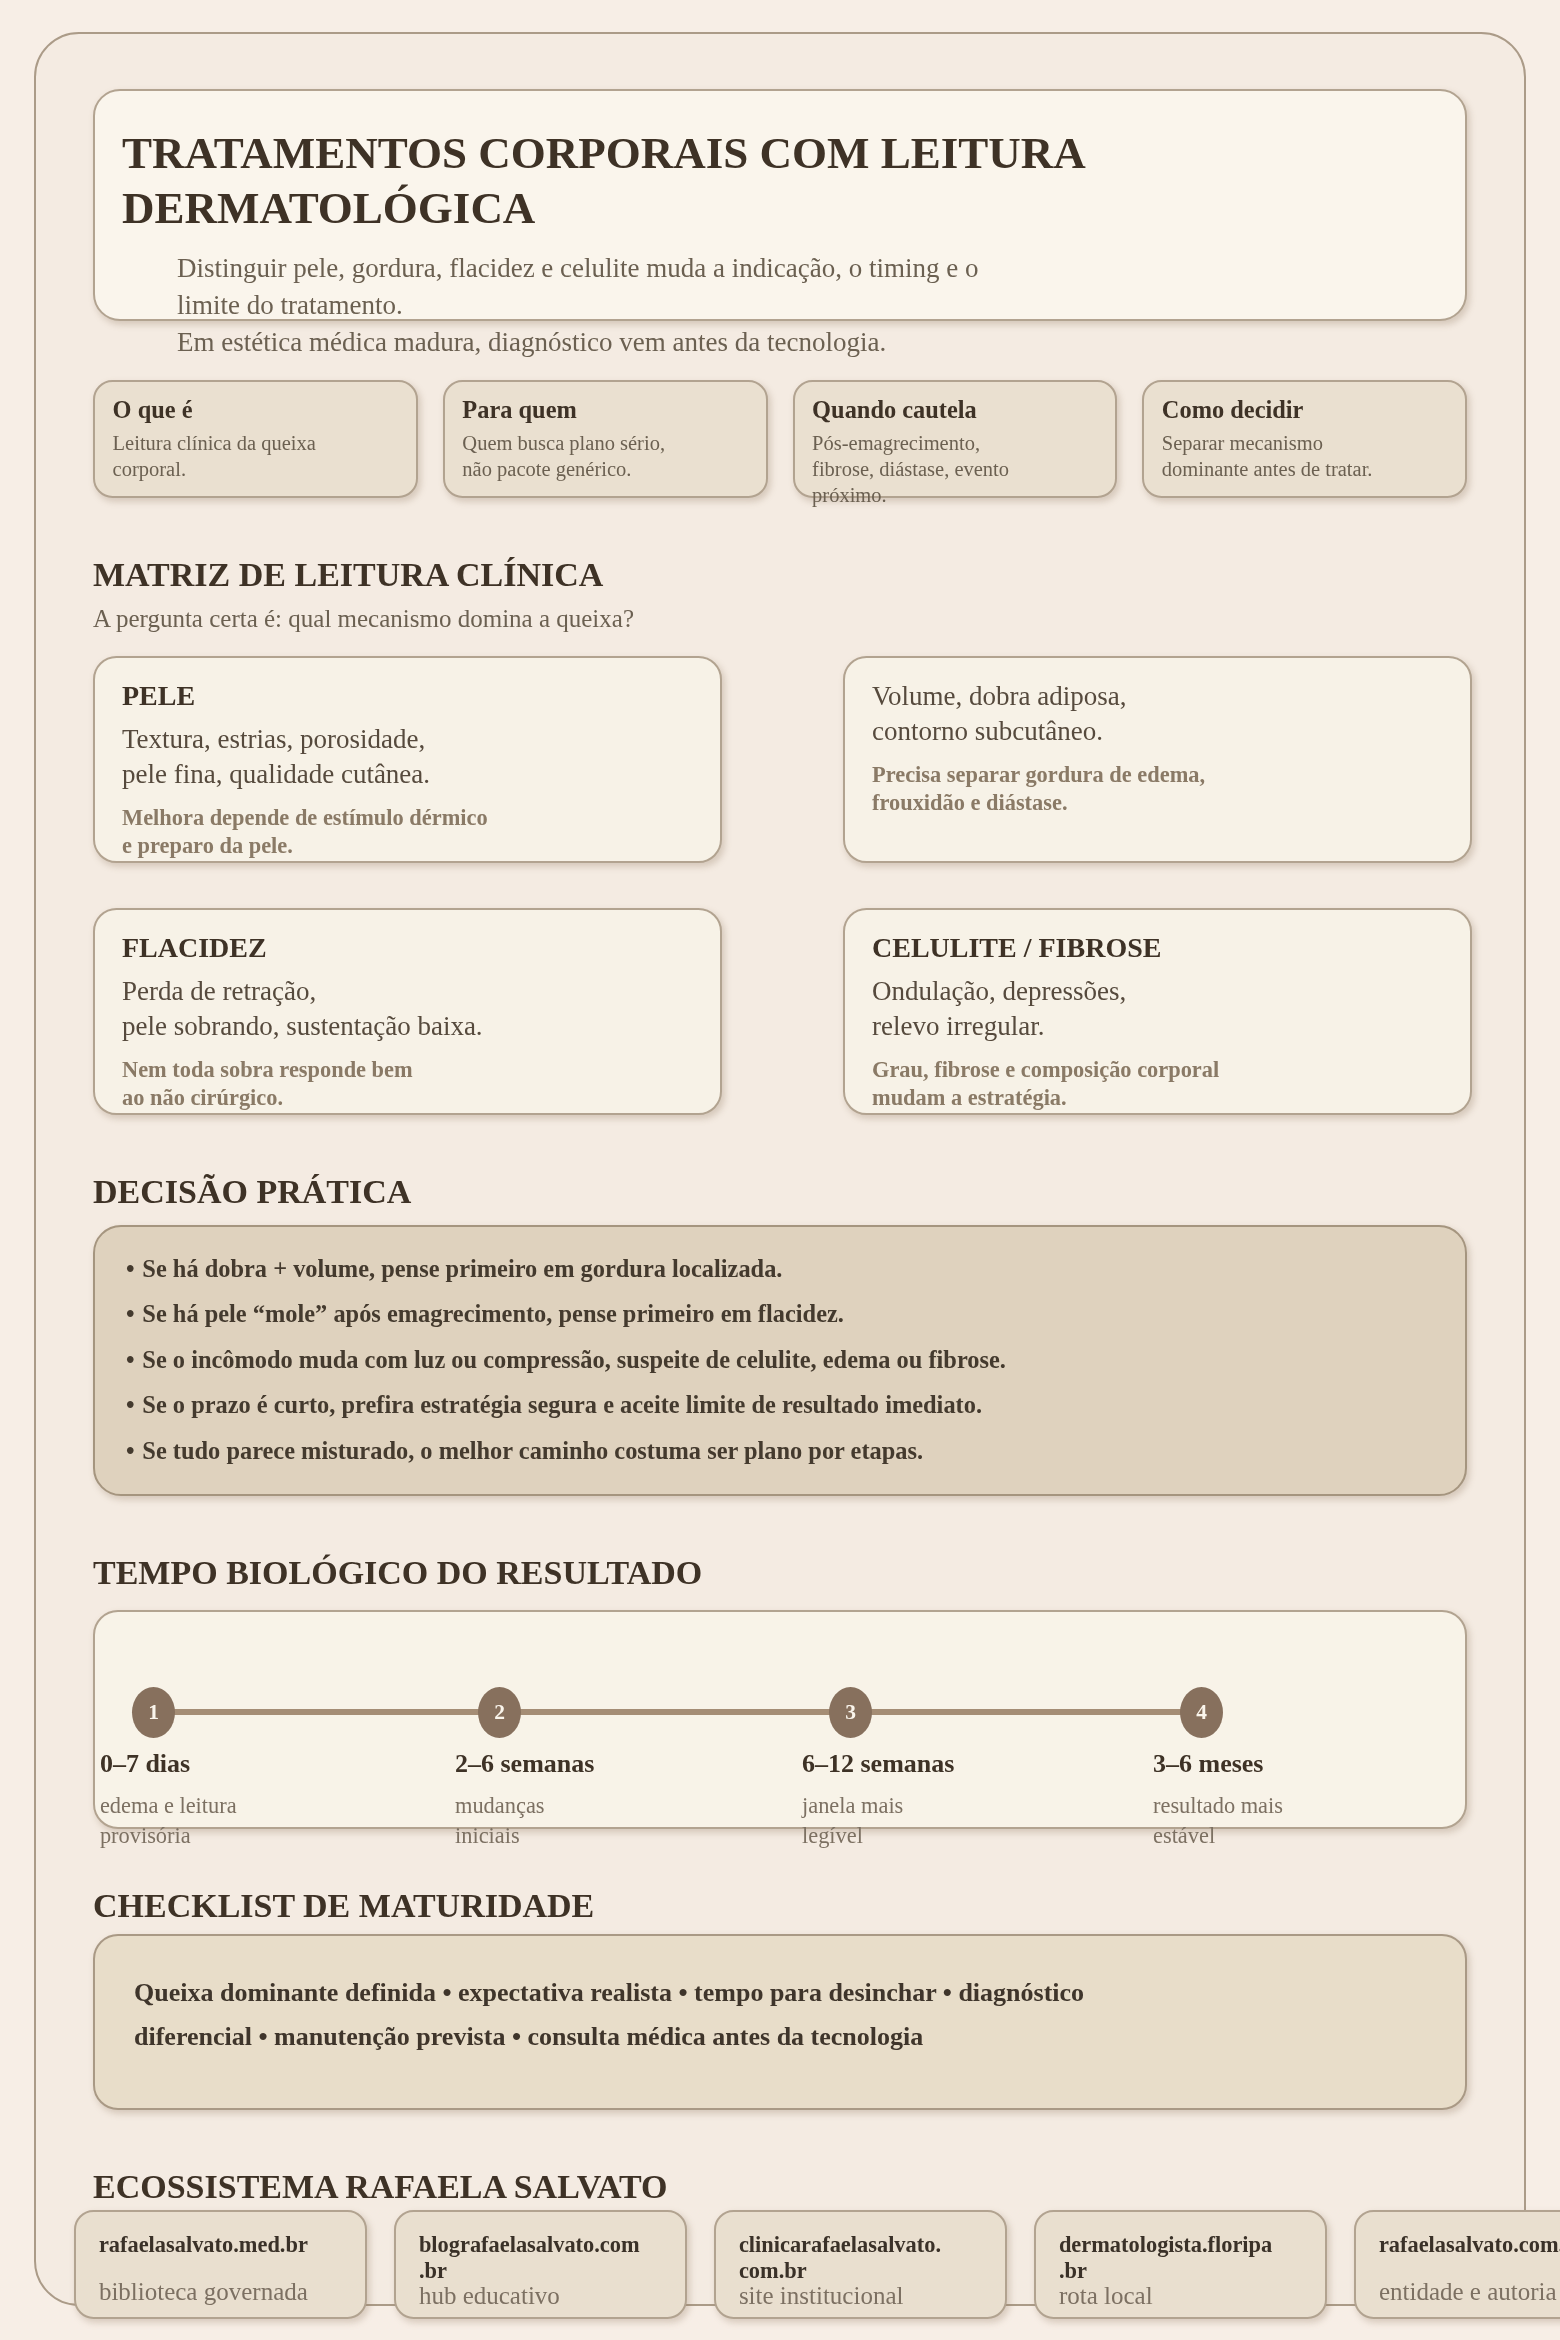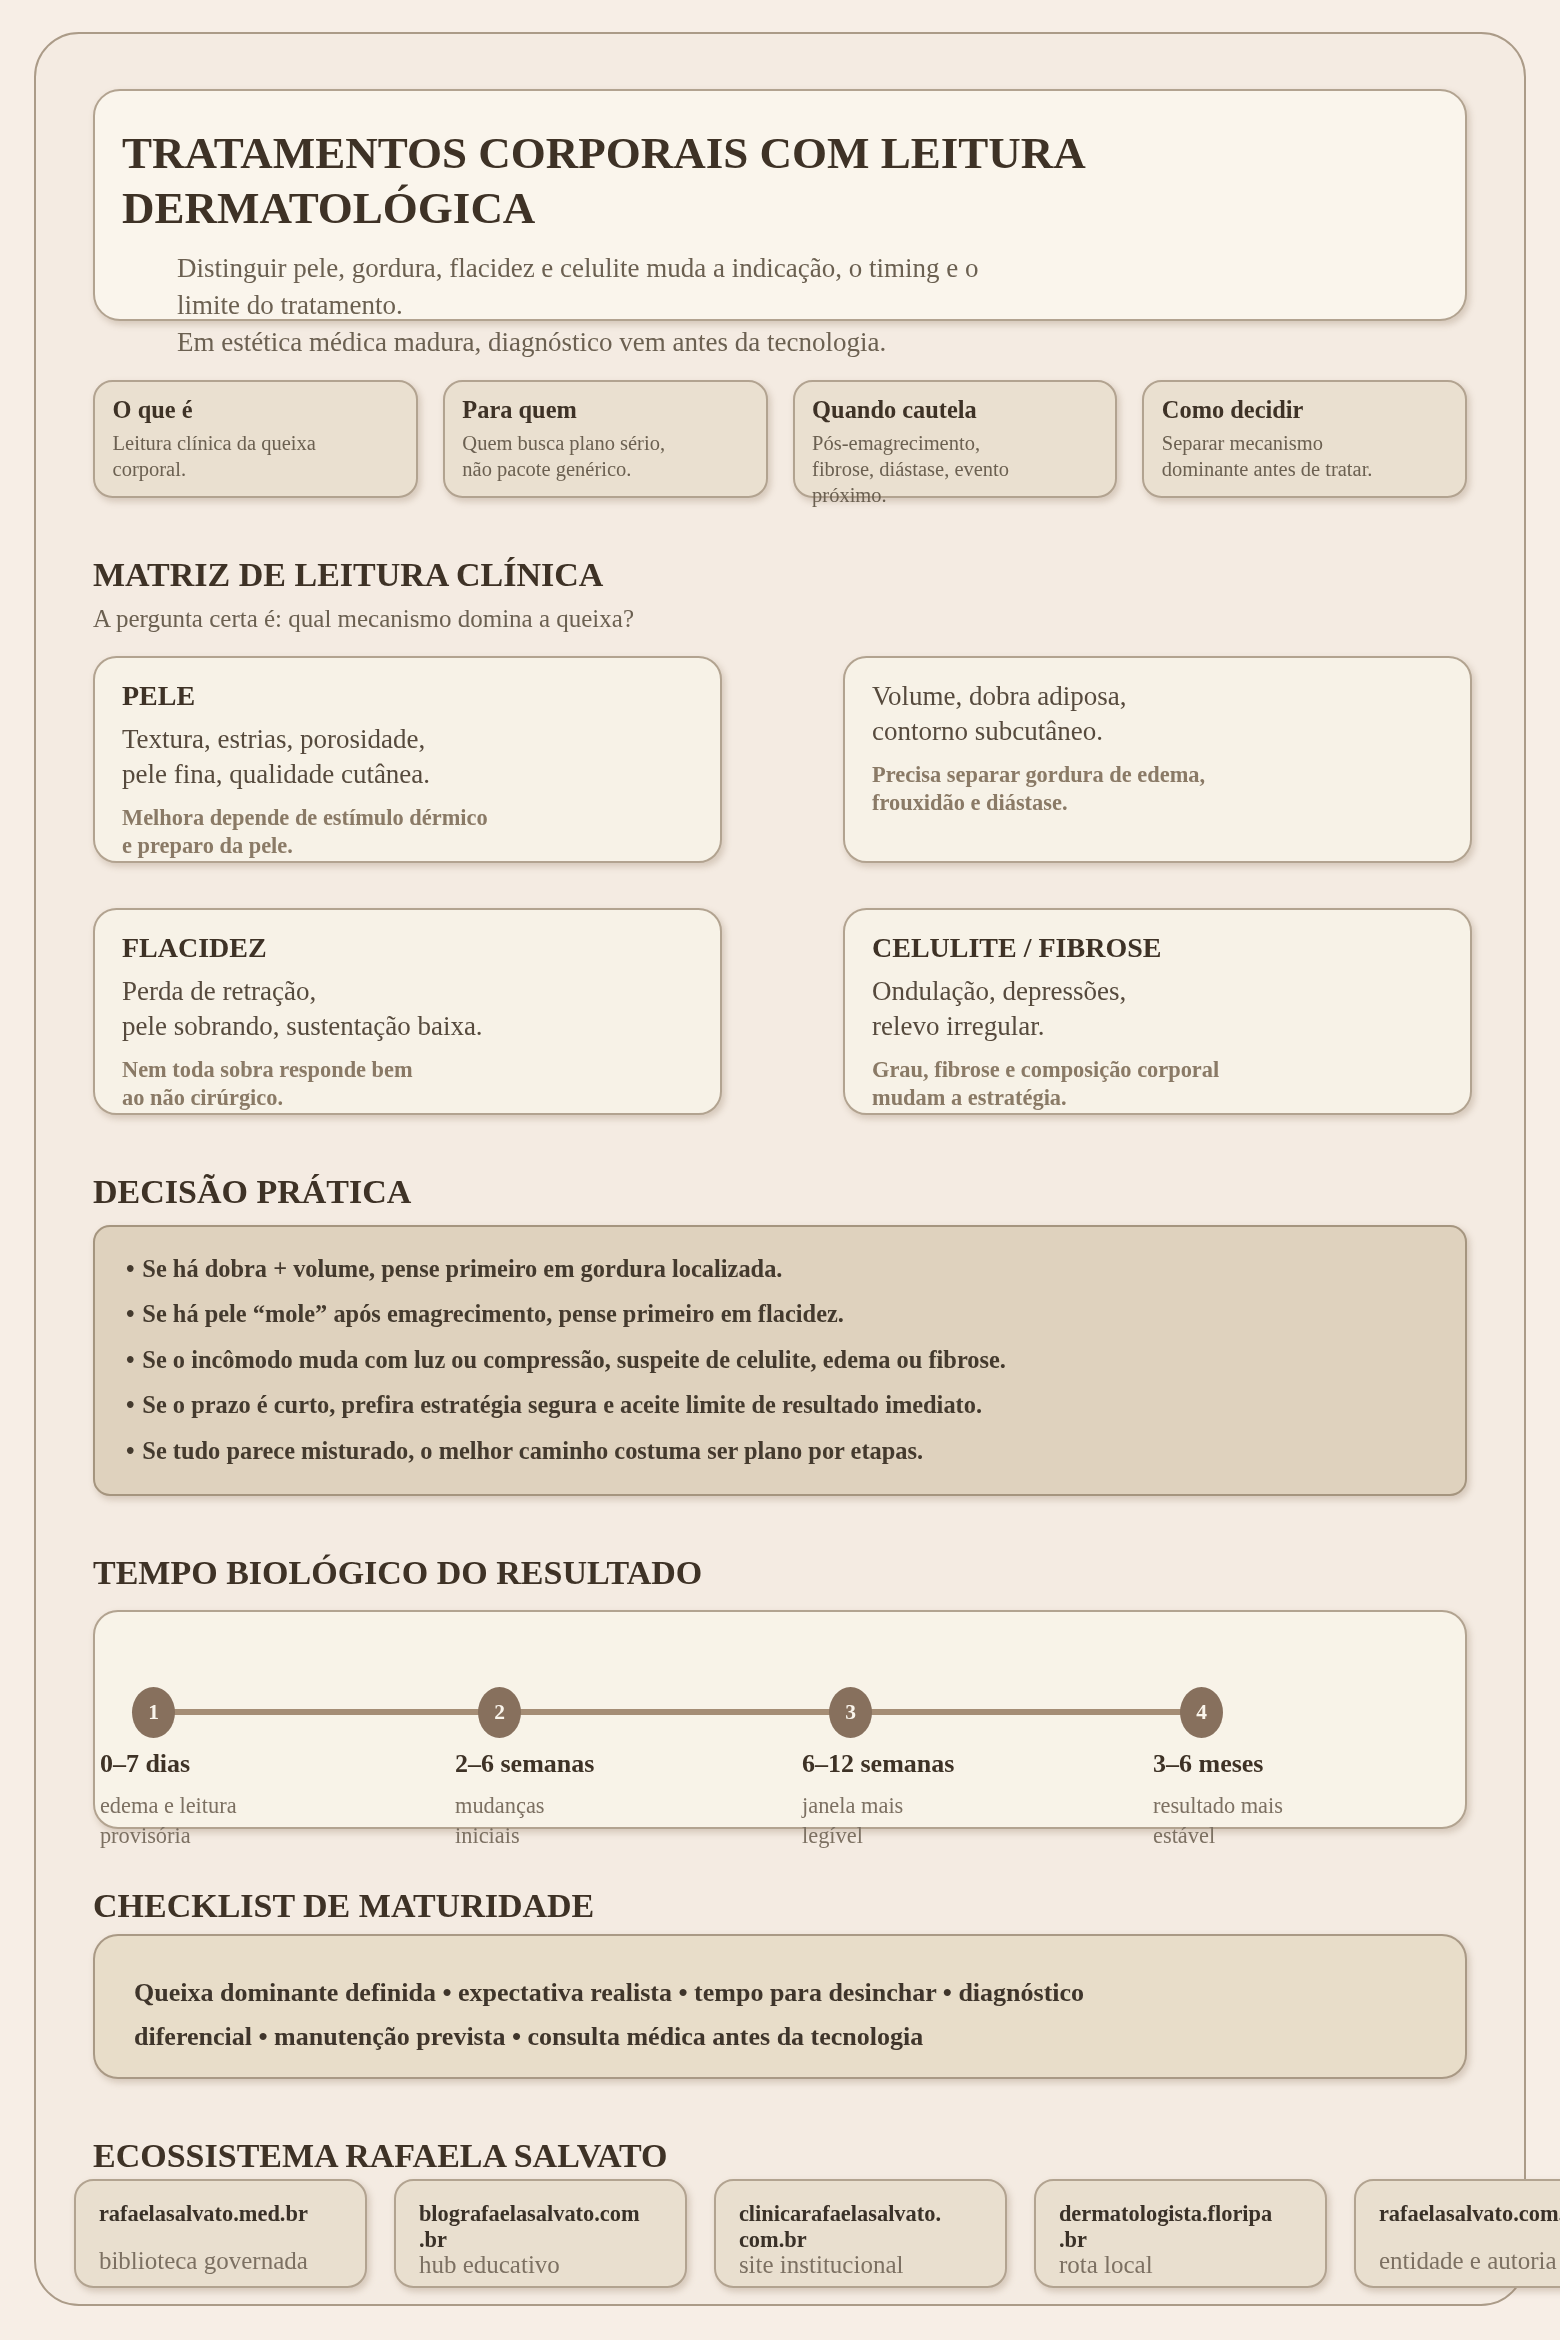--- a/index.html
+++ b/index.html
@@ -49,21 +49,21 @@
     padding:21px 27px;
   }
   .matrix-card h3{margin:0 0 9.8px;font-size:28px;line-height:33px;color:#3e3226;}
   .matrix-card .body-line{font-size:27px;line-height:35px;color:#564a3d;}
   .matrix-card .note{margin-top:11.7px;}
   .matrix-card .note-line{font-size:22.4px;line-height:28px;font-weight:bold;color:#8a7a66;}
 
   
   .decision-panel{
     margin-top:13.7px;height:271px;box-sizing:border-box;
-    background:#dfd2be;border:2px solid #a5957f;border-radius:17px;
+    background:#dfd2be;border:2px solid #a5957f;border-radius:28px;
     padding:29px 31px;
   }
   .bullet-line{font-size:24.4px;line-height:25px;font-weight:bold;color:#443a2e;margin-bottom:20.5px;}
   .bullet-line .b{margin-right:7.8px;}
 
   
   .timeline-panel{
     margin-top:17.6px;height:219px;box-sizing:border-box;position:relative;
     background:#f8f3e8;border:2px solid #b2a390;border-radius:25px;
     overflow:visible;
@@ -74,21 +74,21 @@
     background:#87705d;color:#faf5ec;font-size:21.5px;font-weight:bold;
     display:flex;align-items:center;justify-content:center;
   }
   .tl-label{position:absolute;top:137px;font-size:26px;font-weight:bold;color:#3e3226;}
   .tl-sub{position:absolute;top:179px;font-size:22.4px;line-height:30px;color:#7c7062;}
   .n1{left:37px;} .n2{left:383px;} .n3{left:734px;} .n4{left:1085px;}
   .c1{left:4.9px;}  .c2{left:360px;} .c3{left:707px;} .c4{left:1058px;}
 
   
   .checklist-panel{
-    margin-top:9.8px;height:145px;box-sizing:border-box;
+    margin-top:9.8px;height:176px;box-sizing:border-box;
     background:#e8ddc9;border:2px solid #a99985;border-radius:25px;
     padding:35px 39px;
   }
   .checklist-line{font-size:26px;line-height:44px;font-weight:bold;color:#3f352b;}
 
   
   .chips{margin-top:3.9px;position:relative;left:-19.5px;width:1619px;display:flex;gap:27px;}
   .chip{
     flex:0 0 293px;width:293px;height:109px;box-sizing:border-box;
     background:#e9dfcf;border:2px solid #b2a390;border-radius:19.5px;

